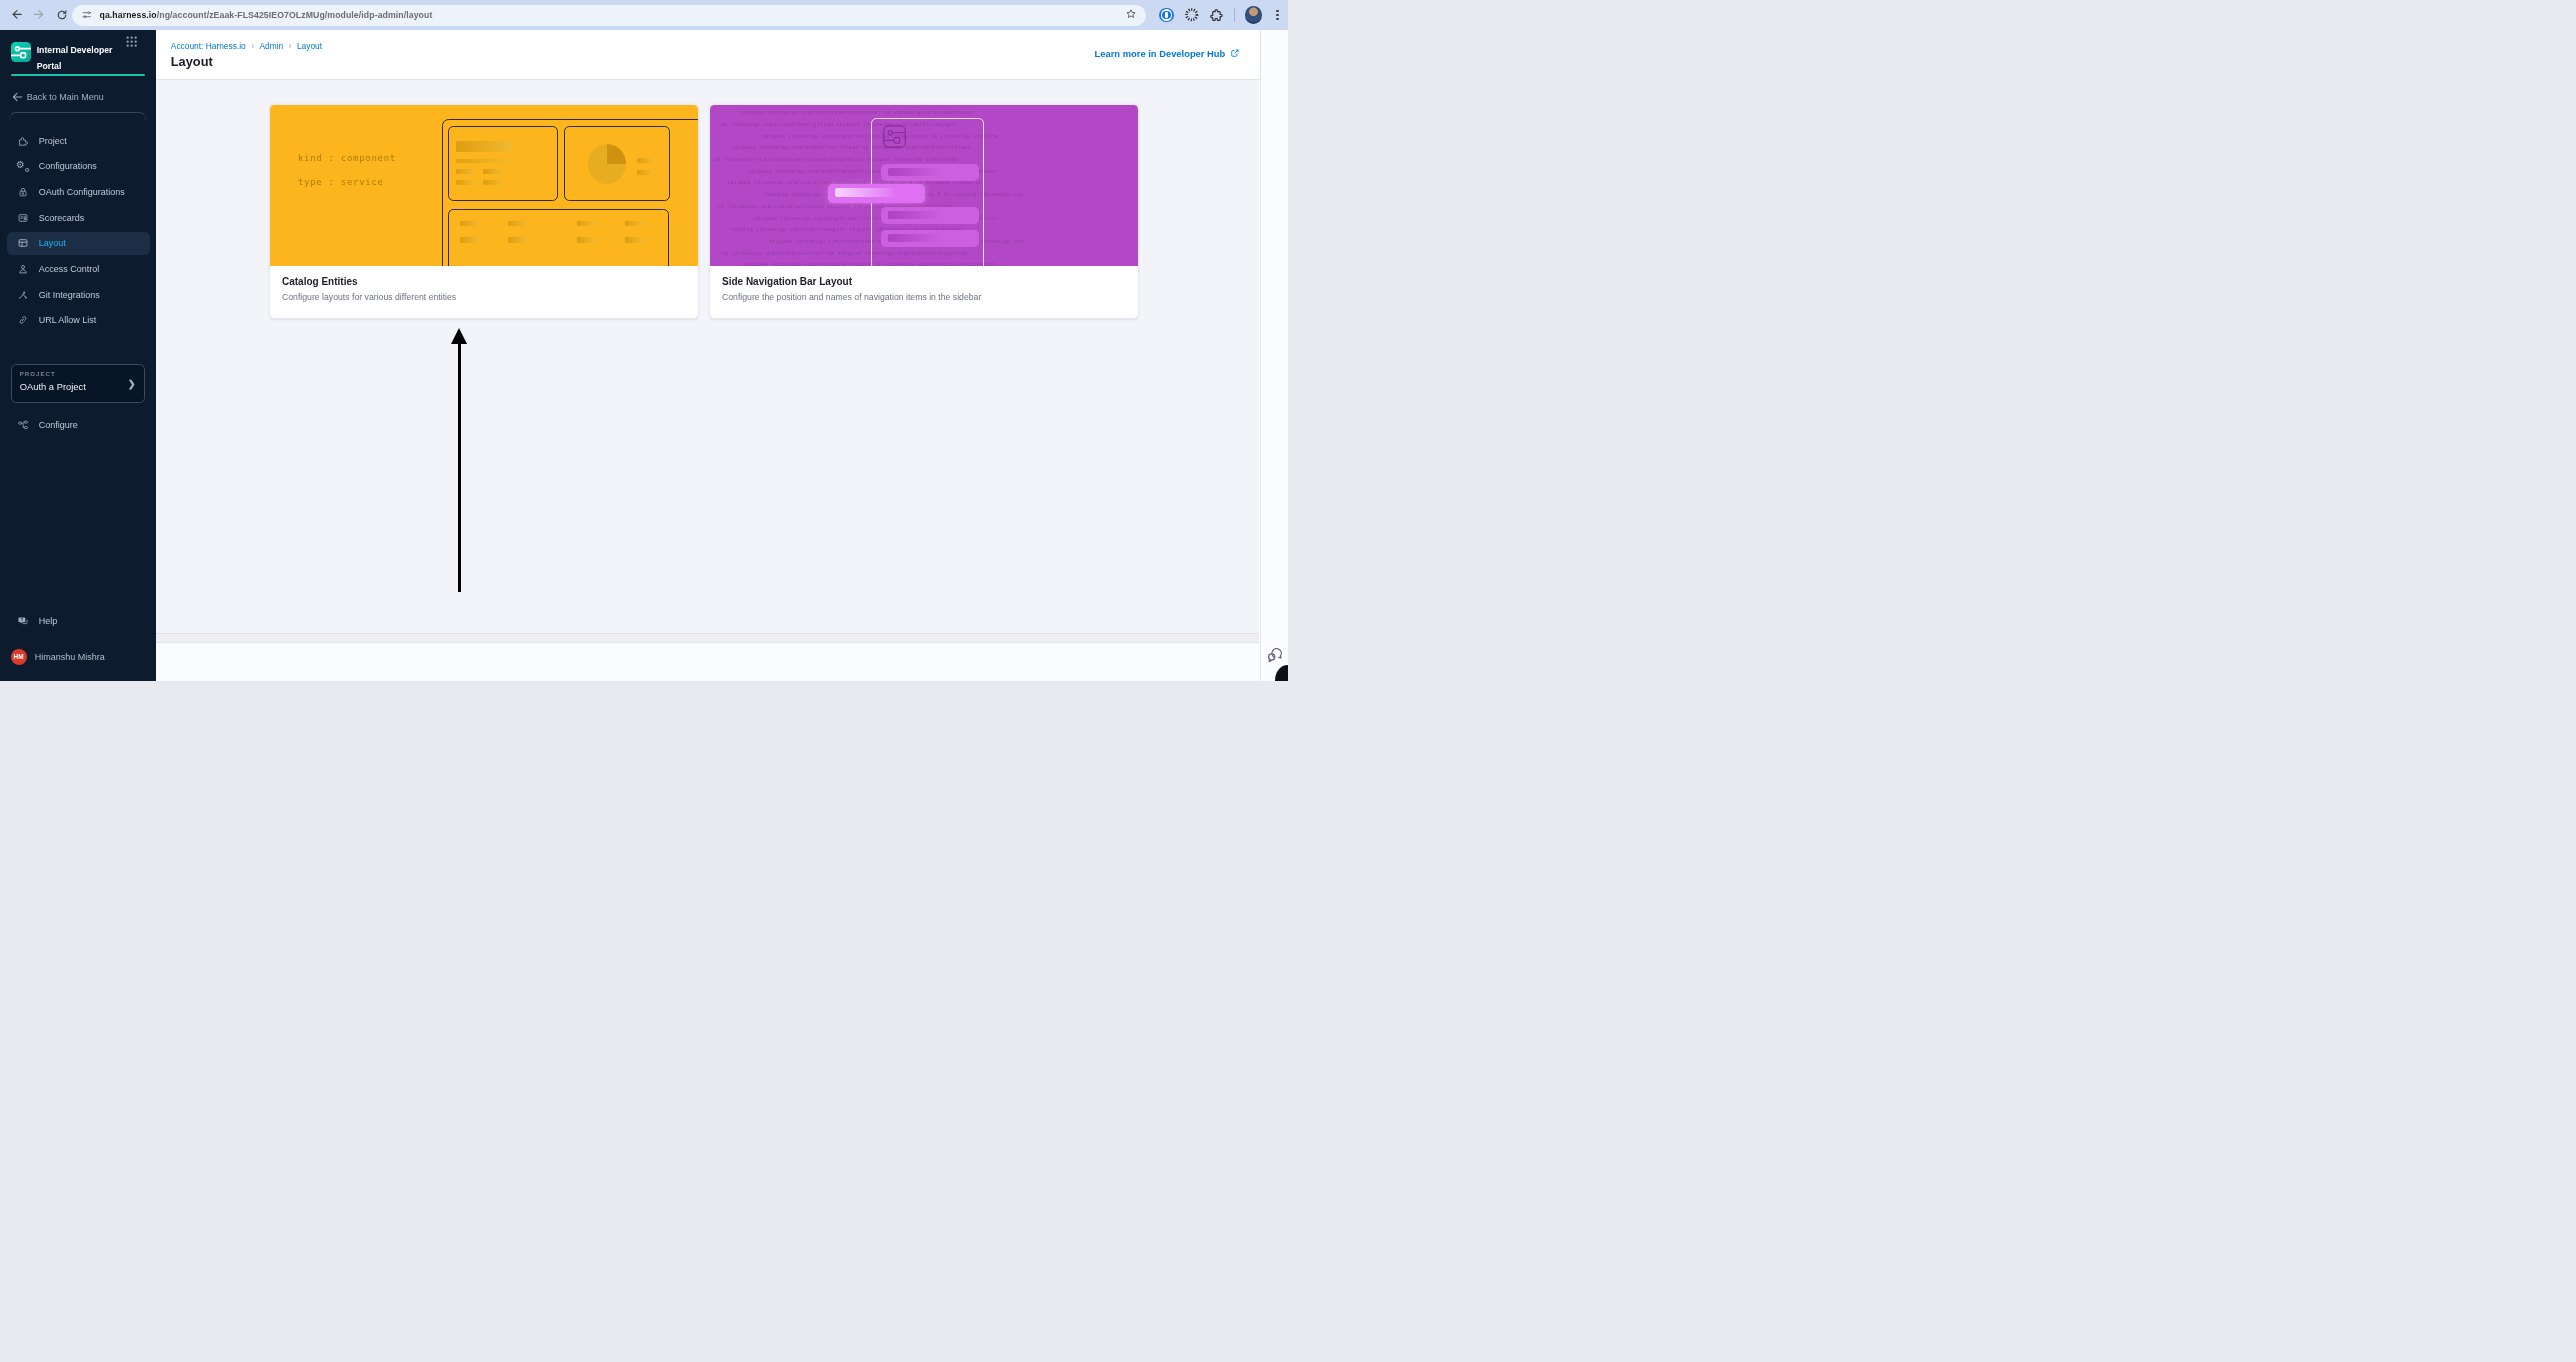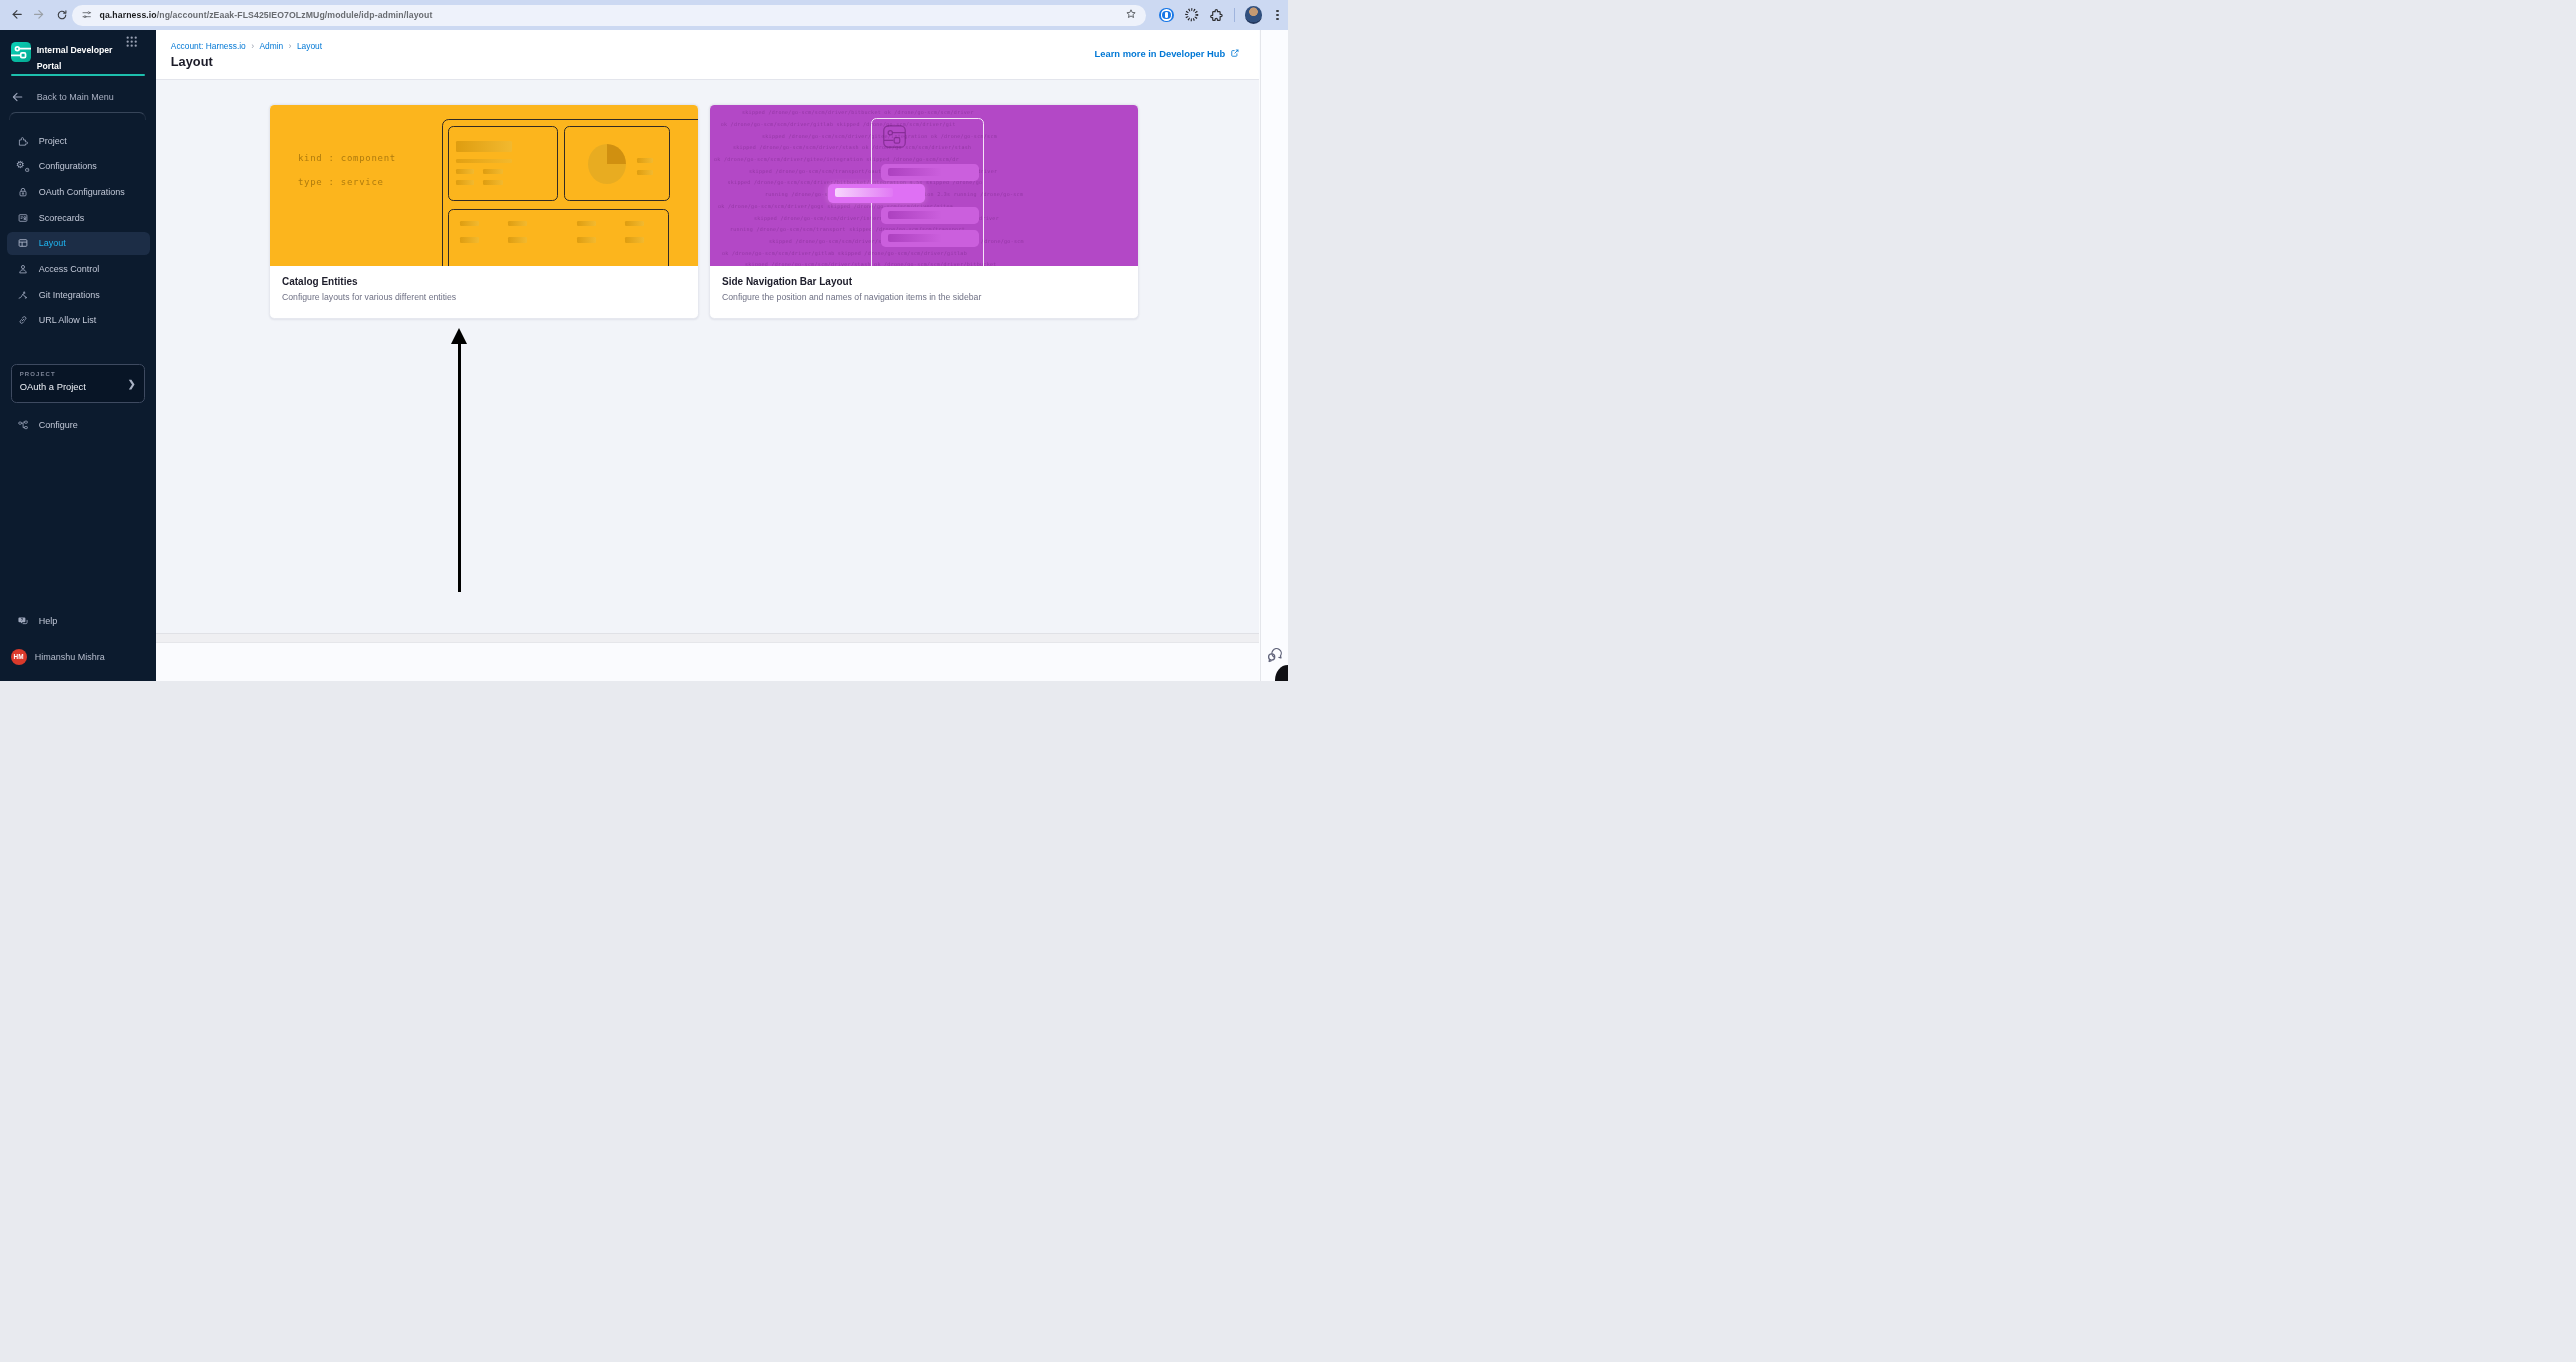--- a/index.html
+++ b/index.html
@@ -26,21 +26,21 @@
      background:radial-gradient(circle at 50% 32%,#c59a72 0 27%,#31507e 31% 70%,#24395f 70%);}
   .kebab{display:flex;flex-direction:column;gap:2px;padding:2.7px 4px;}
   .kebab i{width:2.3px;height:2.3px;border-radius:50%;background:#3a3d42;}
 
   
   .sidebar{position:absolute;left:0;top:30px;width:156px;height:651px;background:#0C1B2E;color:#c3c9d8;}
   .logo-row{position:absolute;left:10.7px;top:12px;display:flex;align-items:flex-start;}
   .logo-title{margin-left:6px;width:82px;font-size:8.7px;line-height:16px;font-weight:700;color:#fff;}
   .grid-icon{position:absolute;left:125px;top:5.4px;}
   .teal-rule{position:absolute;left:10.7px;top:44px;width:134px;height:2px;border-radius:1.3px;background:#1DBFAD;}
-  .back-row{position:absolute;left:10.7px;top:55px;height:23px;display:flex;align-items:center;gap:14px;color:#a9b0c2;font-size:9px;}
+  .back-row{position:absolute;left:10.7px;top:55px;height:23px;display:flex;align-items:center;gap:4px;color:#a9b0c2;font-size:9px;}
   .soft-divider{position:absolute;left:9.4px;top:82px;width:137px;height:8px;
      border-top:0.7px solid rgba(170,180,200,.28);border-left:0.7px solid rgba(170,180,200,.12);
      border-right:0.7px solid rgba(170,180,200,.12);border-radius:6.7px 6.7px 0 0;}
   .nav{position:absolute;left:6.7px;top:99px;width:143px;display:flex;flex-direction:column;gap:2.7px;}
   .nav-item{height:23px;border-radius:5.4px;display:flex;align-items:center;padding-left:10px;gap:10px;font-size:9px;color:#c3c9d8;}
   .nav-item.active{background:#1C2D46;color:#1FB5F0;}
   .nav-item .ic{width:12px;height:12px;display:flex;align-items:center;justify-content:center;flex:none;}
   .project-box{position:absolute;left:10.7px;top:334px;width:134px;height:39px;border:0.7px solid #3e4a60;
      border-radius:5.4px;background:rgba(4,12,24,.35);padding:6px 8px;}
   .project-label{font-size:6px;letter-spacing:1.1px;color:#7d8598;font-weight:700;}

